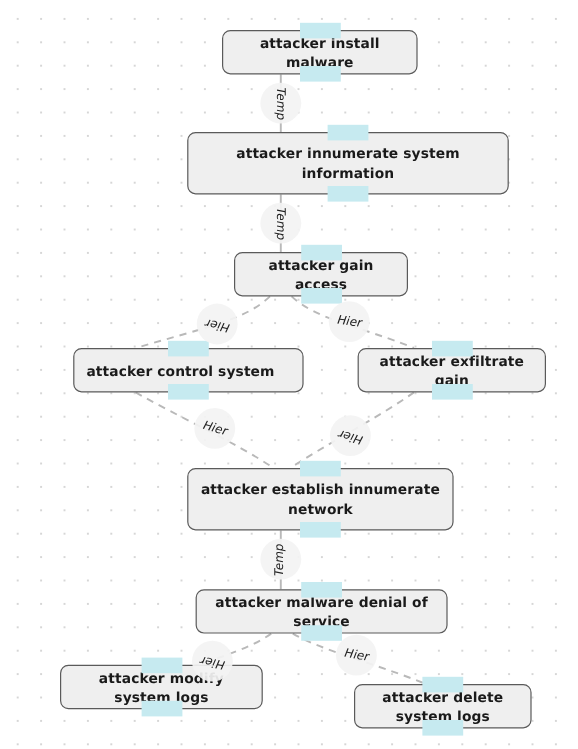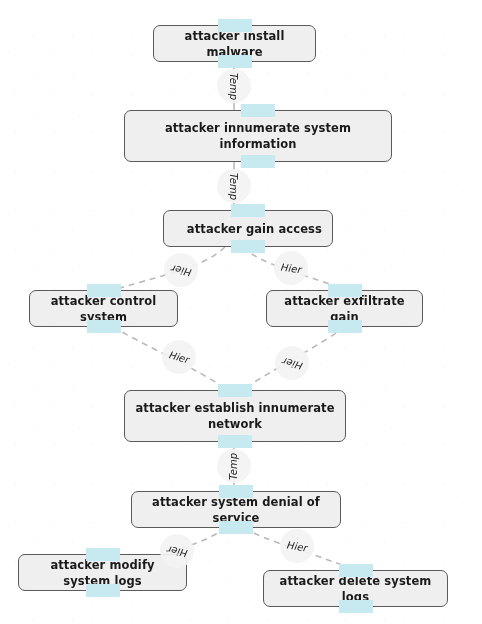--- a/index.html
+++ b/index.html
@@ -21,29 +21,30 @@
   }
   #edges{position:absolute;left:0;top:0;width:482px;height:624px;}
   .node{
     position:absolute;
     box-sizing:border-box;
     background:#efefef;
     border:1px solid #5a5a5a;
     border-radius:7px;
     display:flex;
     align-items:center;
-    justify-content:flex-end;
+    justify-content:flex-start;
     text-align:center;
     color:#1a1a1a;
     font-size:11.5px;
     font-weight:700;
     letter-spacing:0.1px;
     line-height:16px;
     padding:0 10px;
     z-index:3;
+    margin-left:32px;
   }
   .node .label{pointer-events:none;}
   .port{
     position:absolute;
     width:34px;height:13px;
     background:#c6eaf0;
     left:50%;
     margin-left:-17px;
     z-index:2;
   }
@@ -97,57 +98,57 @@
     <span class="label">attacker install malware</span>
     <span class="port bottom"></span>
   </div>
 
   <div class="node" style="left:124px;top:110px;width:268px;height:52px;">
     <span class="port top"></span>
     <span class="label">attacker innumerate system information</span>
     <span class="port bottom"></span>
   </div>
 
-  <div class="node" style="left:163px;top:210px;width:170px;height:37px;">
+  <div class="node" style="left:163px;top:210px;width:145px;height:37px;">
     <span class="port top"></span>
     <span class="label">attacker gain access</span>
     <span class="port bottom"></span>
   </div>
 
-  <div class="node" style="left:29px;top:290px;width:149px;height:37px;">
+  <div class="node" style="left:29px;top:290px;width:192px;height:37px;">
     <span class="port top"></span>
     <span class="label">attacker control system</span>
     <span class="port bottom"></span>
   </div>
 
   <div class="node" style="left:266px;top:290px;width:157px;height:37px;">
     <span class="port top"></span>
     <span class="label">attacker exfiltrate gain</span>
     <span class="port bottom"></span>
   </div>
 
   <div class="node" style="left:124px;top:390px;width:222px;height:52px;">
     <span class="port top"></span>
     <span class="label">attacker establish innumerate network</span>
     <span class="port bottom"></span>
   </div>
 
   <div class="node" style="left:131px;top:491px;width:210px;height:37px;">
     <span class="port top"></span>
-    <span class="label">attacker system denial of service</span>
+    <span class="label">attacker malware denial of service</span>
     <span class="port bottom"></span>
   </div>
 
   <div class="node" style="left:18px;top:554px;width:169px;height:37px;">
     <span class="port top"></span>
     <span class="label">attacker modify system logs</span>
     <span class="port bottom"></span>
   </div>
 
-  <div class="node" style="left:263px;top:570px;width:185px;height:37px;">
+  <div class="node" style="left:263px;top:570px;width:148px;height:37px;">
     <span class="port top"></span>
     <span class="label">attacker delete system logs</span>
     <span class="port bottom"></span>
   </div>
 
   <div class="elabel" style="left:234px;top:86px;">
       <span style="display:block;transform:rotate(90deg);">Temp</span>
     </div>
 
   <div class="elabel" style="left:234px;top:186px;">

